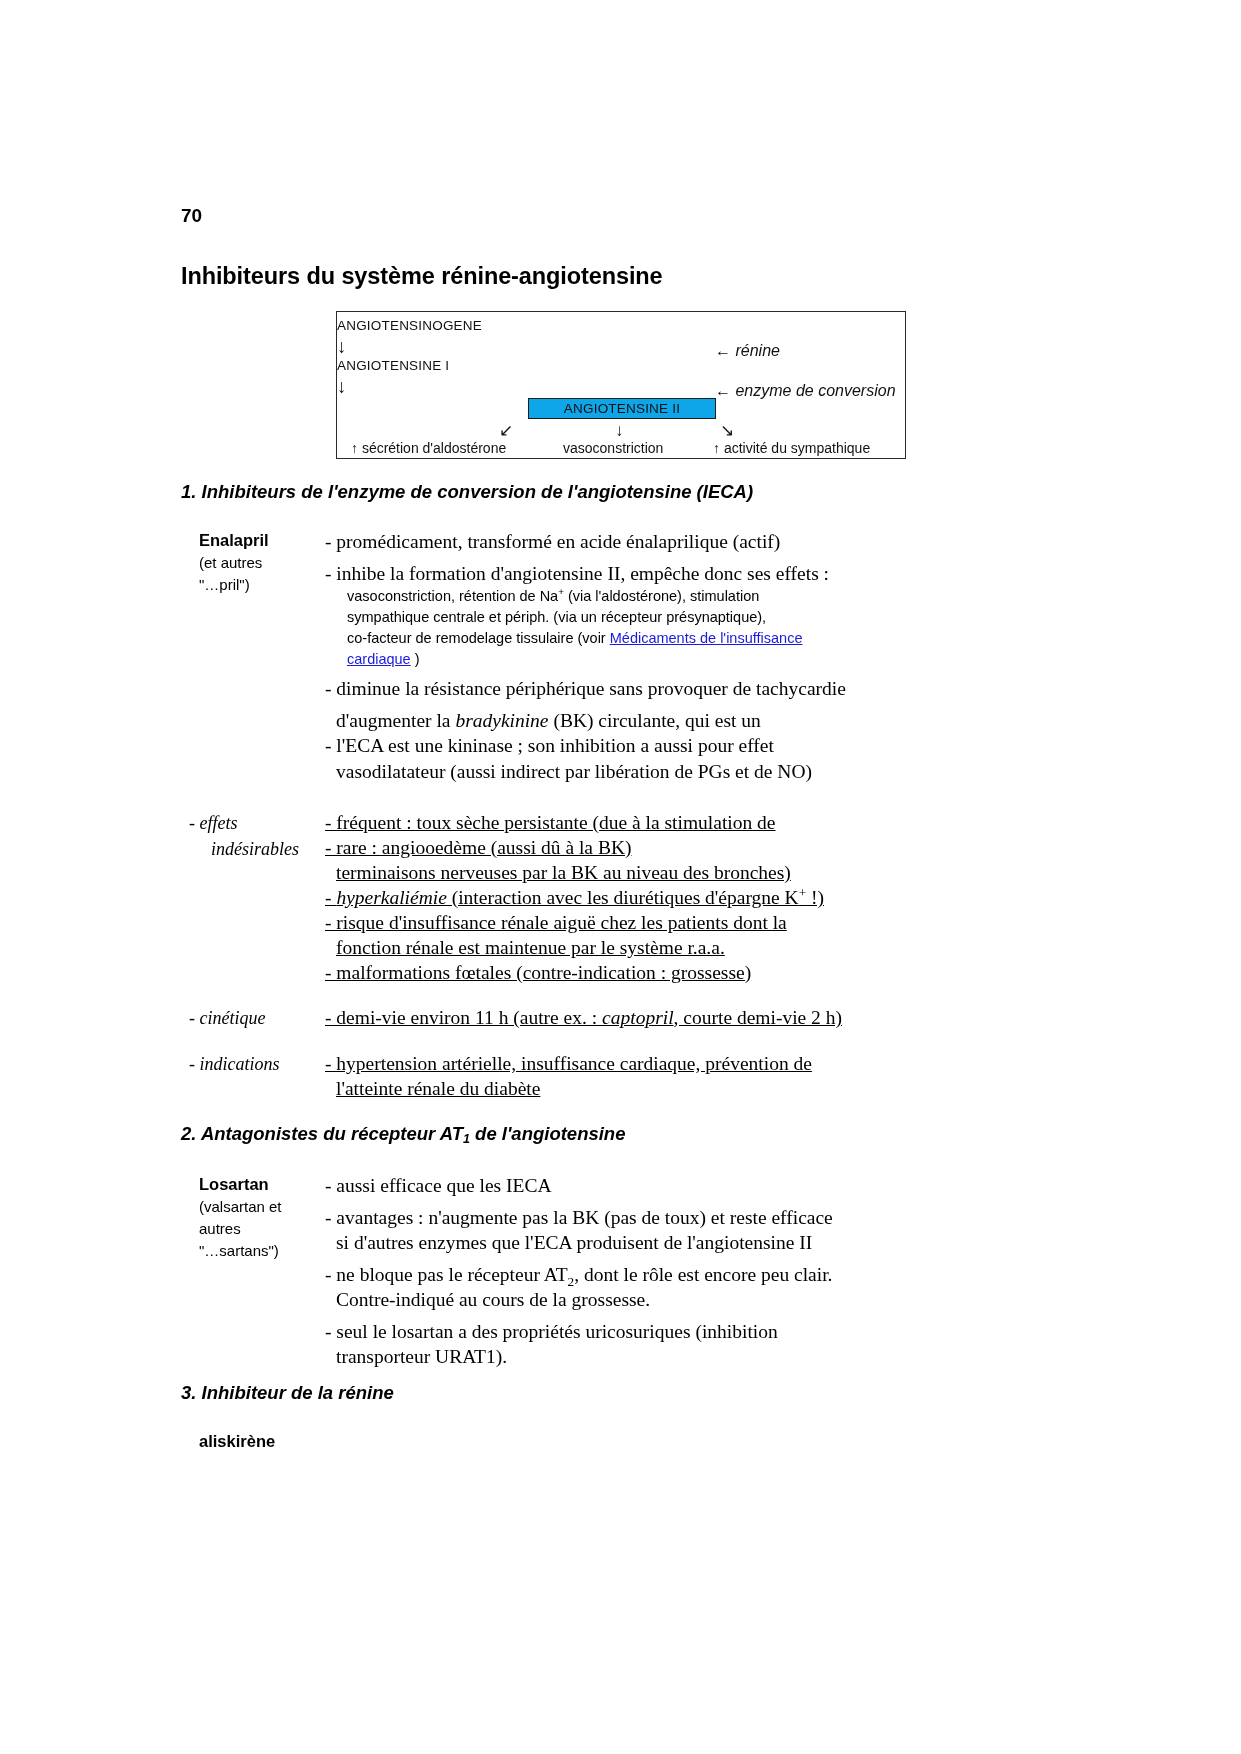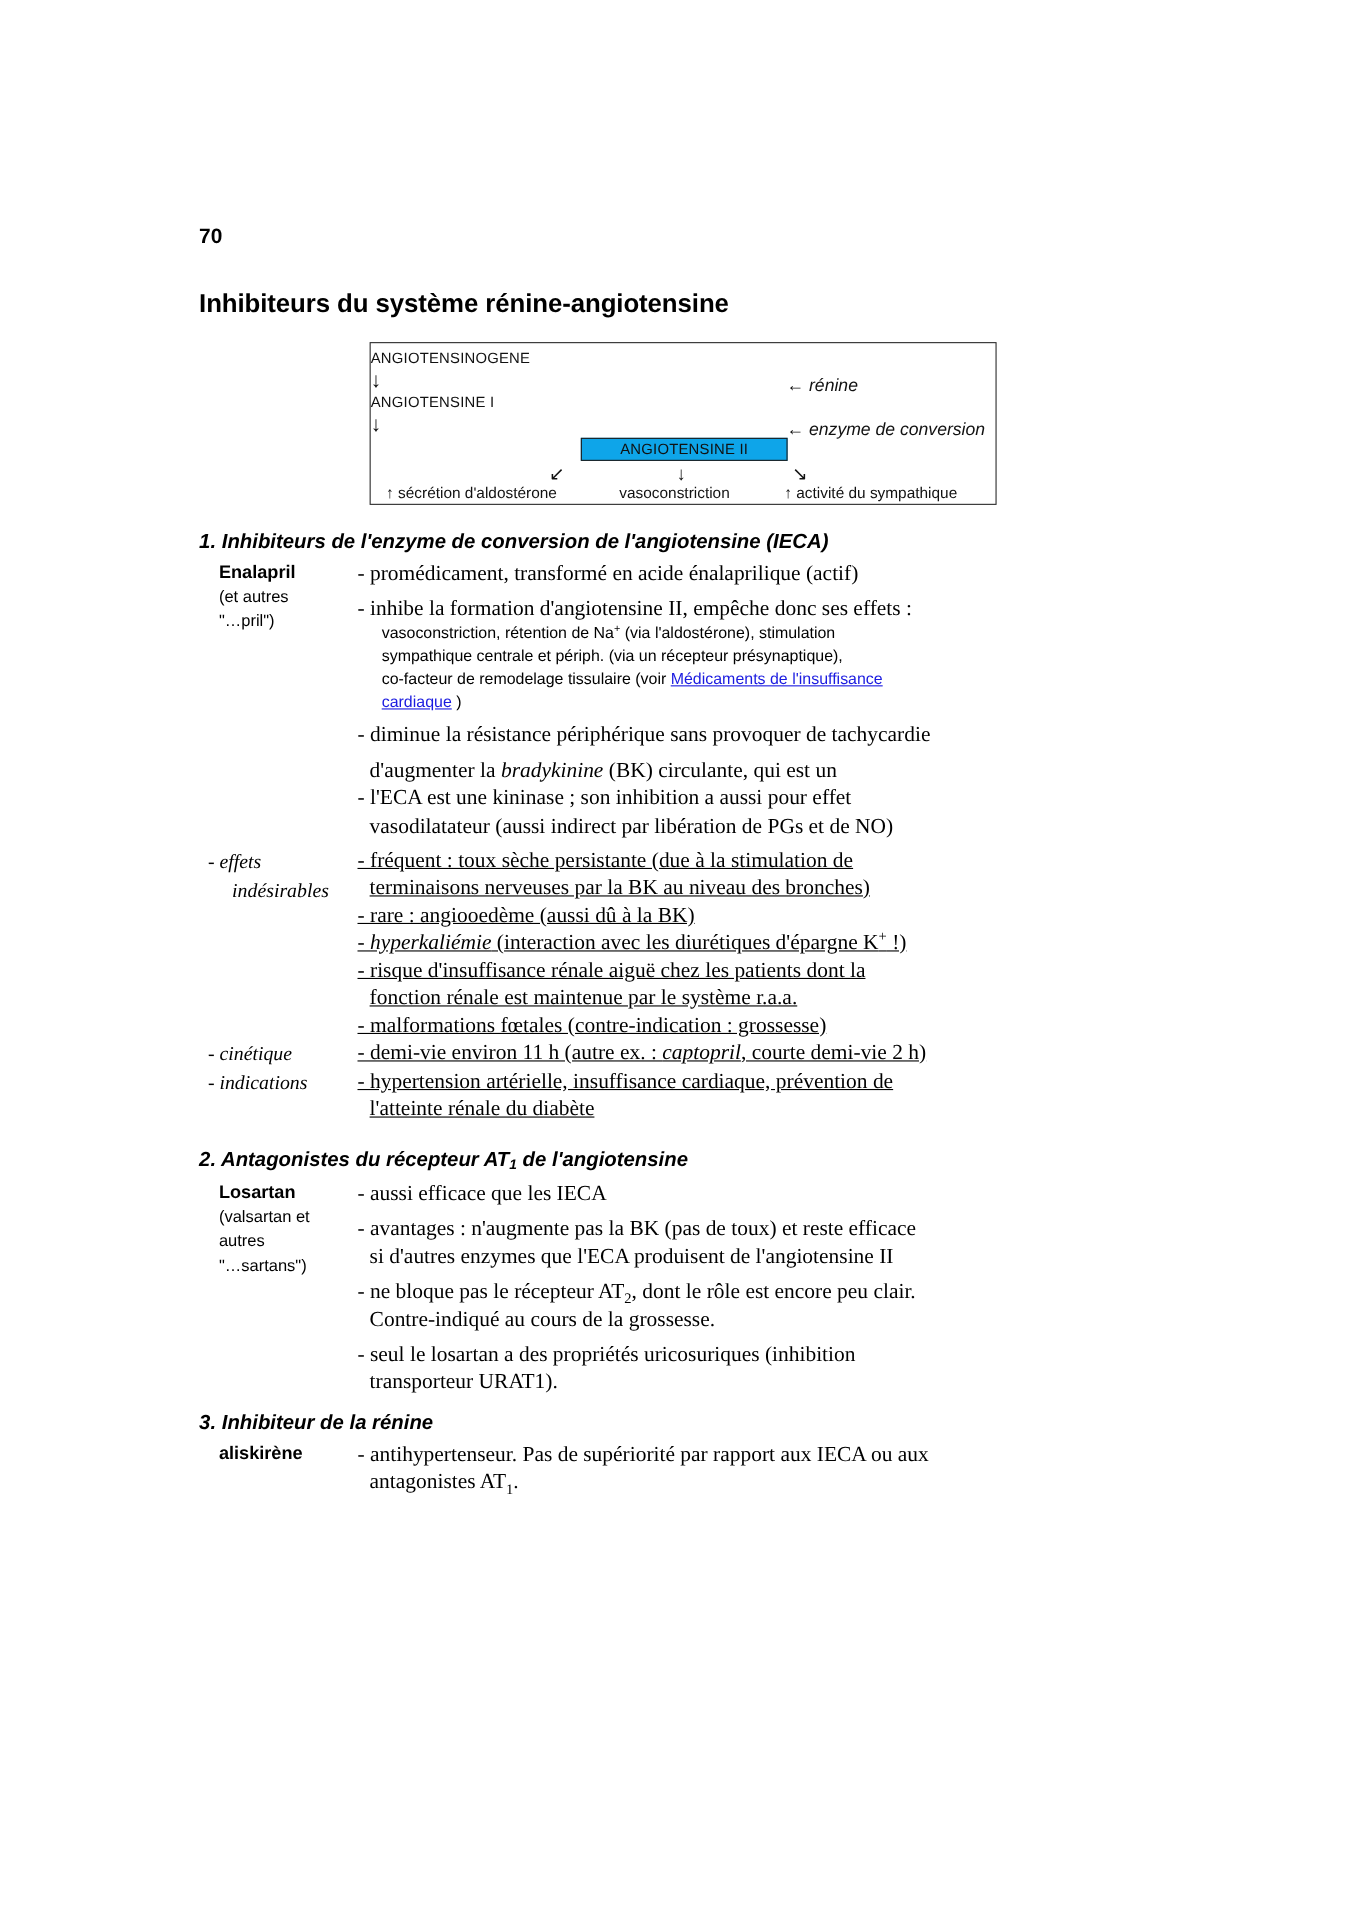--- a/index.html
+++ b/index.html
@@ -123,20 +123,21 @@
   .dg-bl {
     position: absolute;
     font-size: 14px;
     white-space: nowrap;
   }
 
   
   .row {
     display: flex;
     align-items: flex-start;
+    margin-top: 20px;
   }
   .col-label {
     width: 140px;
     flex: 0 0 140px;
     box-sizing: border-box;
     padding-left: 18px;
   }
   .col-label.indent-small { padding-left: 8px; }
   .col-body {
     flex: 1 1 auto;
@@ -284,23 +285,23 @@
     <div class="gap-sm"></div>
 
     <div class="row">
       <div class="col-label indent-small">
         <div class="lbl-italic-serif">- effets</div>
         <div class="lbl-italic-serif hang">indésirables</div>
       </div>
       <div class="col-body">
 
         <p class="bullet tight">- fréquent  : toux sèche persistante (due à la stimulation de</p>
+        <p class="bullet tight">- rare : angiooedème (aussi dû à la BK)</p>
+
         <p class="bullet cont tight">terminaisons nerveuses par la BK au niveau des bronches)</p>
-
-        <p class="bullet tight">- rare : angiooedème (aussi dû à la BK)</p>
 
         <p class="bullet tight">
           <span>- </span><i>hyperkaliémie</i><span> (interaction avec les diurétiques d'épargne K</span><sup class="s">+</sup><span> !)</span>
         </p>
 
         <p class="bullet tight">- risque d'insuffisance rénale aiguë chez les patients dont la</p>
         <p class="bullet cont tight">fonction rénale est maintenue par le système r.a.a.</p>
 
         <p class="bullet tight">- malformations fœtales (contre-indication : grossesse)</p>
 
@@ -365,22 +366,16 @@
 
     <div class="gap-md"></div>
     <h2 class="section-heading">3. Inhibiteur de la rénine</h2>
 
     <div class="gap-sm"></div>
 
     <div class="row">
       <div class="col-label">
         <div class="lbl-bold-sans">aliskirène</div>
       </div>
-      <div class="col-body">
-        <p class="bullet">- antihypertenseur. Pas de supériorité par rapport aux IECA ou aux</p>
-        <p class="bullet cont">
-          <span>antagonistes AT</span><sub class="s">1</sub><span>.</span>
-        </p>
-      </div>
     </div>
 
   </div>
 </div>
 
 </body></html>

